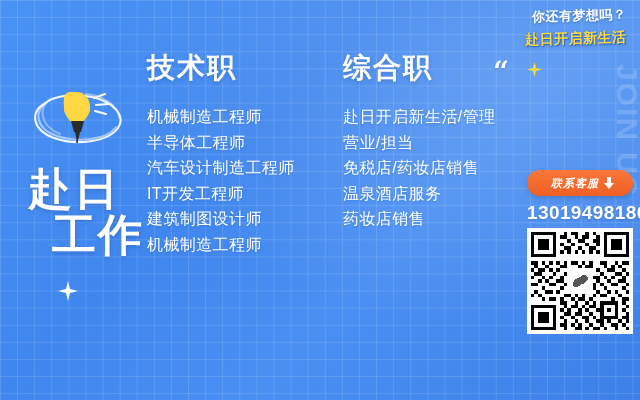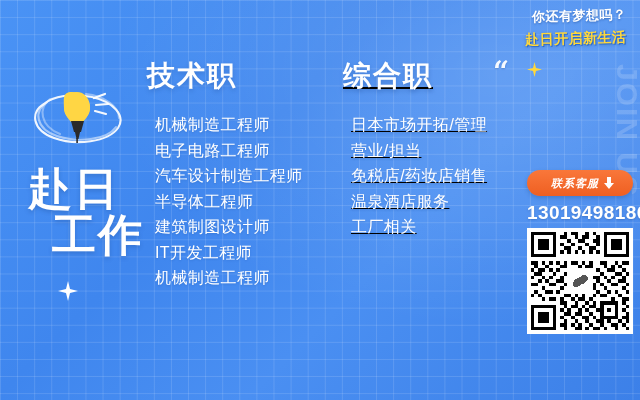--- a/index.html
+++ b/index.html
@@ -69,29 +69,29 @@
   #brand{position:absolute;left:14px;top:78px;width:130px;}
   .bulb-box{position:relative;width:112px;height:78px;margin-left:6px;}
   .brand-title{
     margin-top:8px;margin-left:14px;
     font-size:44px;font-weight:bold;color:#ffffff;line-height:50px;
     letter-spacing:2px;
     text-shadow:0 2px 4px rgba(25,65,135,.3);
   }
 
   
-  .col{position:absolute;top:60px;}
+  .col{position:absolute;top:52px;}
   #col-tech{left:147px;}
-  #col-general{left:343px;text-decoration:underline;}
+  #col-general{left:343px;}
   .col-head{
     font-size:28px;font-weight:bold;color:#ffffff;line-height:32px;
     letter-spacing:2px;margin-bottom:20px;
     text-shadow:0 2px 4px rgba(25,65,135,.28);
   }
-  .col-list{list-style:none;margin:8px;padding:0;}
+  .col-list{list-style:none;margin:0;padding:0;}
   .col-list li{
     font-size:16px;color:#ffffff;line-height:25.5px;letter-spacing:.4px;
     white-space:nowrap;
     text-shadow:0 1px 2px rgba(25,65,135,.22);
   }
 
   
   #contact{position:absolute;left:527px;top:170px;width:106px;}
   #cs-button{
     display:flex;align-items:center;justify-content:center;gap:8px;
@@ -167,37 +167,36 @@
       </svg>
     </div>
     <div class="brand-title">赴日</div>
     <div class="brand-title" style="margin-top:-4px;text-align:right;">工作</div>
   </div>
 
   <div class="col" id="col-tech">
     <div class="col-head">技术职</div>
     <ul class="col-list">
       <li>机械制造工程师</li>
-      <li>电子电路工程师</li>
+      <li>半导体工程师</li>
       <li>汽车设计制造工程师</li>
-      <li>半导体工程师</li>
+      <li>IT开发工程师</li>
       <li>建筑制图设计师</li>
-      <li>IT开发工程师</li>
       <li>机械制造工程师</li>
     </ul>
   </div>
 
   <div class="col" id="col-general">
     <div class="col-head">综合职</div>
     <ul class="col-list">
-      <li>日本市场开拓/管理</li>
+      <li>赴日开启新生活/管理</li>
       <li>营业/担当</li>
       <li>免税店/药妆店销售</li>
       <li>温泉酒店服务</li>
-      <li>工厂相关</li>
+      <li>药妆店销售</li>
     </ul>
   </div>
 
   <div id="contact">
     <div id="cs-button">
       <span class="lbl">联系客服</span>
       <span class="arrow-down"></span>
     </div>
     <div id="phone">13019498186</div>
     <div id="qr">

